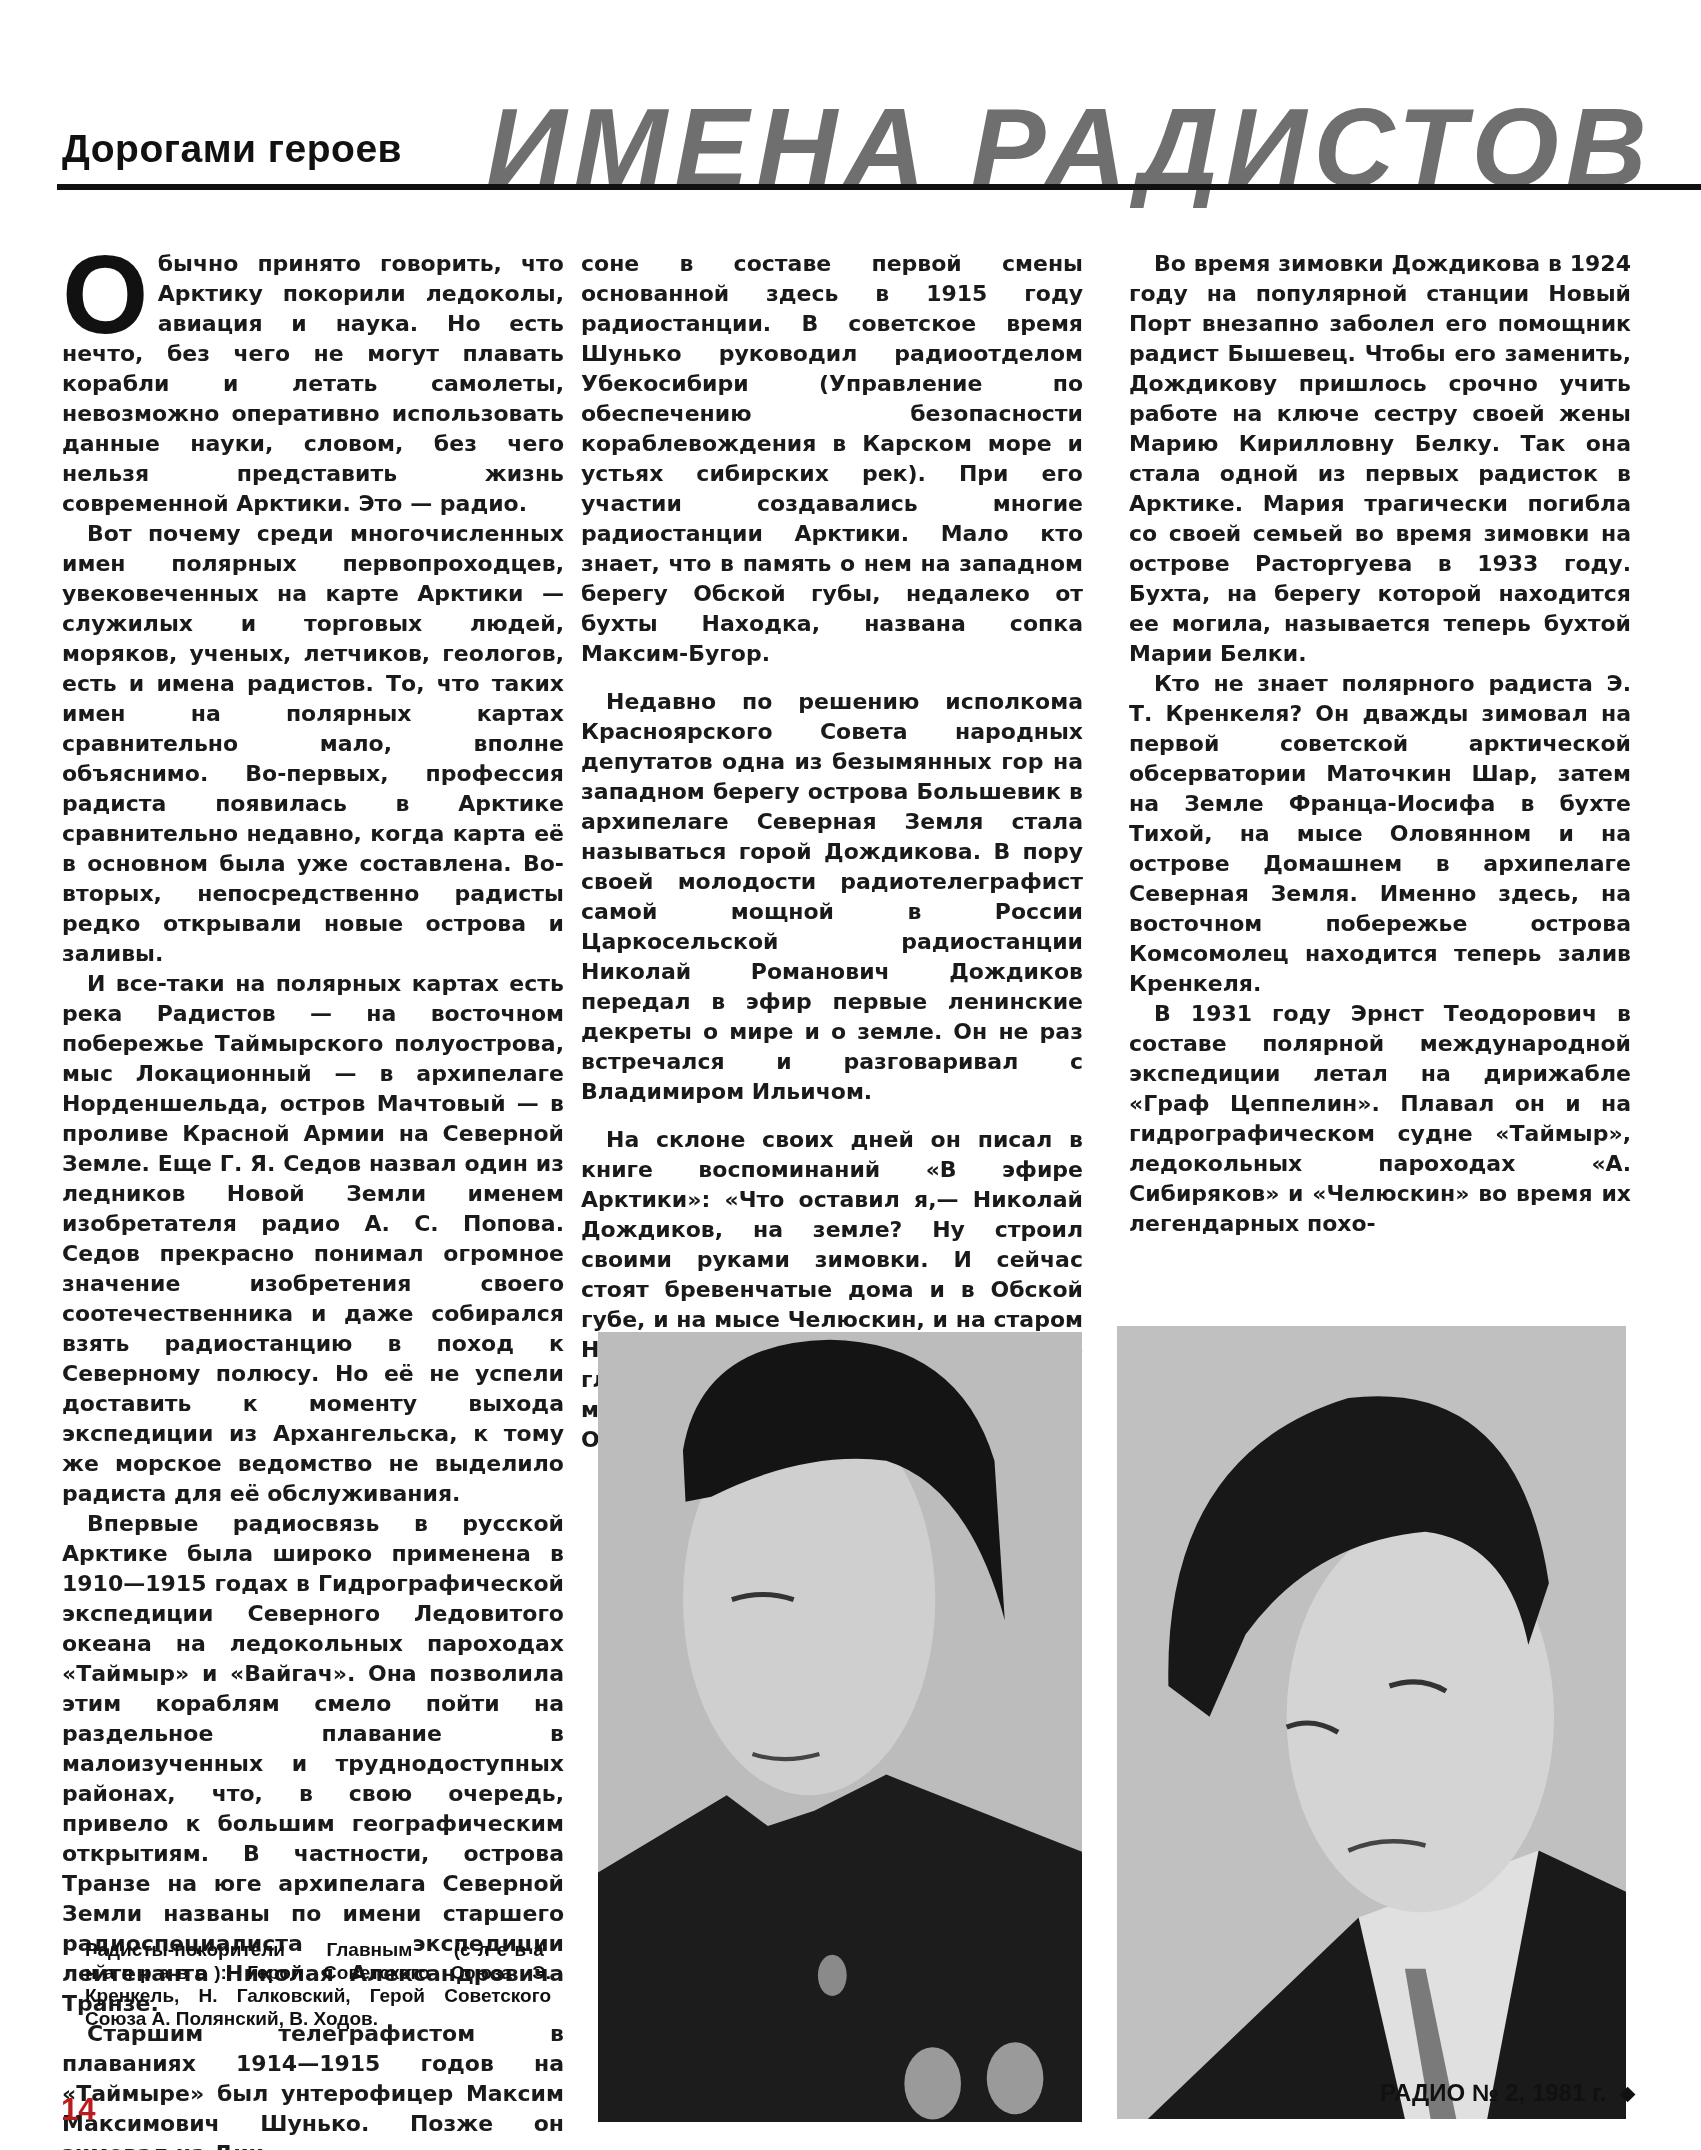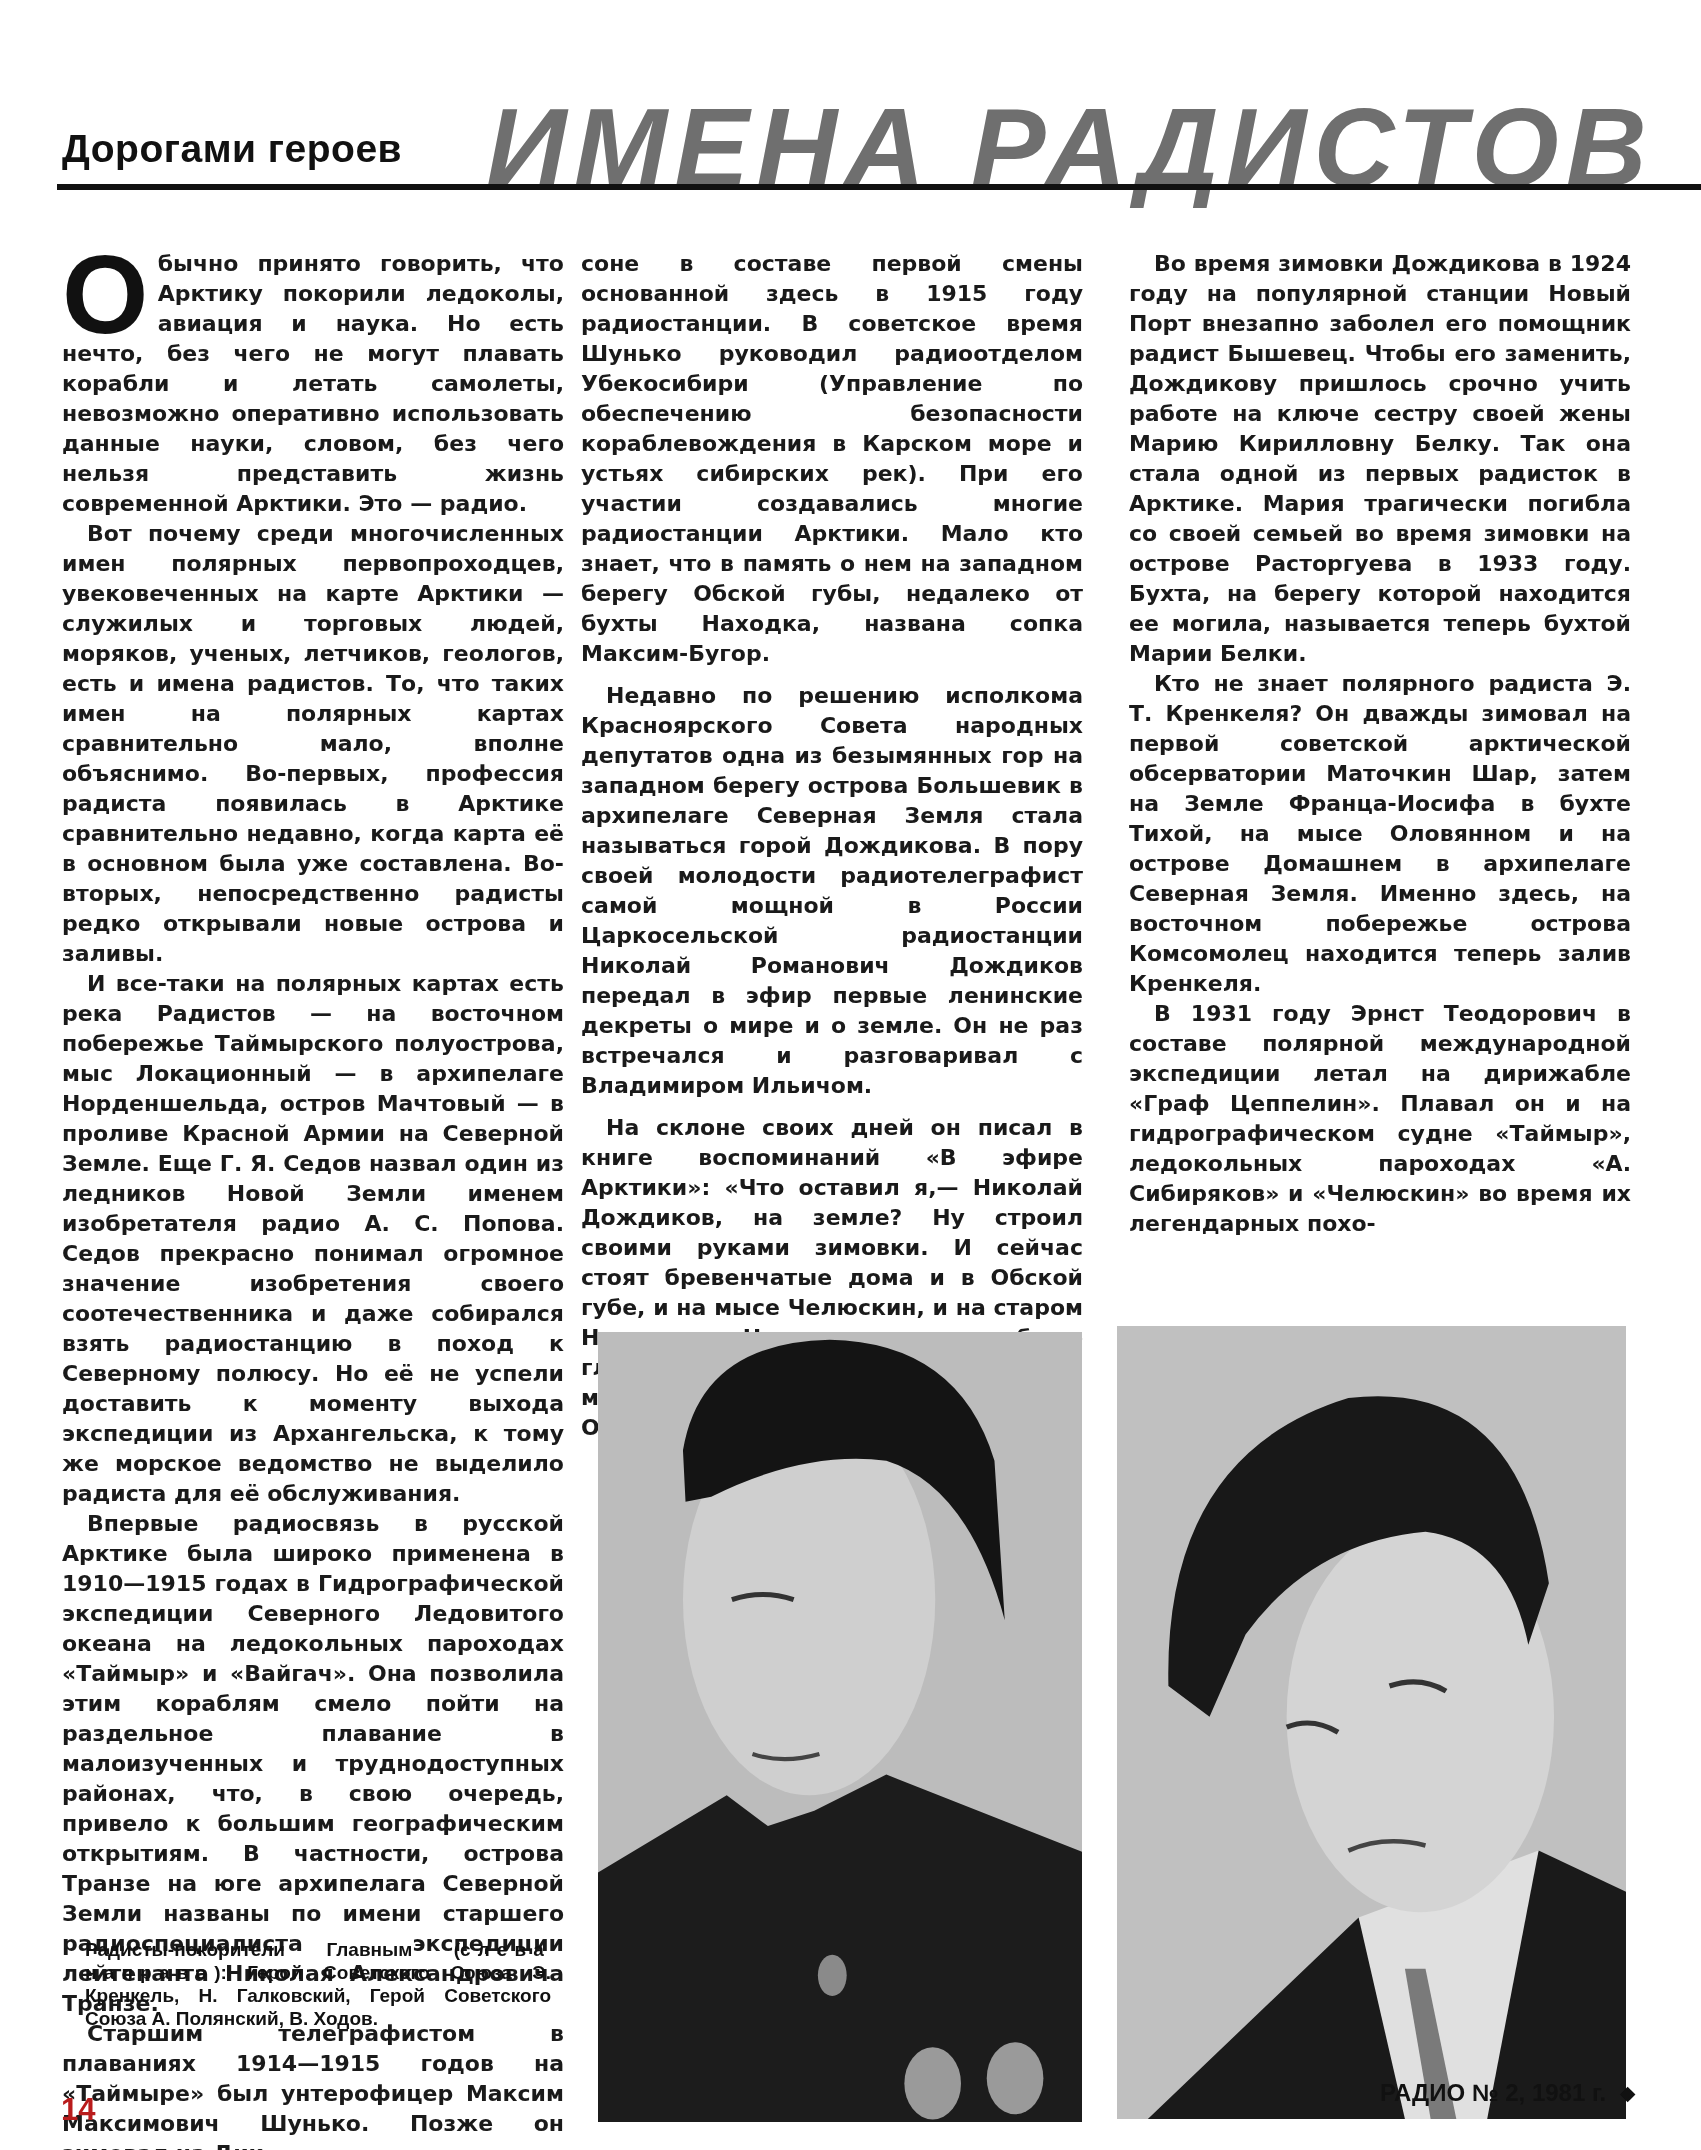--- a/index.html
+++ b/index.html
@@ -8,21 +8,21 @@
   .rubric { position: absolute; left: 62px; top: 111px; font-family: "Liberation Sans", sans-serif;
             font-weight: bold; font-size: 39px; color: #111; letter-spacing: 0.5px; margin-top: 16px; }
   .headline { position: absolute; left: 486px; top: 44px; font-family: "Liberation Sans", sans-serif;
               font-weight: bold; font-style: italic; font-size: 112px; color: #6f6f6f;
               letter-spacing: 7.2px; white-space: nowrap; line-height: 1; margin-top: 48px; }
   .rule { position: absolute; left: 57px; top: 184px; width: 1645px; height: 6.2px; background: #111; }
   .col { position: absolute; top: 249px; width: 502px; font-size: 22px; line-height: 30px;
          text-align: justify; font-weight: bold; color: #1a1a1a; }
   .col p { margin: 0; text-indent: 25px; }
   .col p.noindent { text-indent: 0; }
-  .col p.gap { margin-top: 12px; }
+  .col p.gap { margin-top: 18px; }
   #col1 { left: 62px; }
   #col2 { left: 581px; }
   #col3 { left: 1129px; }
   .dropcap { float: left; font-family: "Liberation Sans", sans-serif; font-size: 111px; line-height: 85px;
              font-weight: bold; margin: 4.1px 9.3px 0 0; color: #111; }
   .photo { position: absolute; background: #bdbdbd; overflow: hidden; }
   #photo1 { left: 598px; top: 1332px; width: 484px; height: 790px; }
   #photo2 { left: 1117px; top: 1326px; width: 509px; height: 793px; }
   .photo svg { width: 100%; height: 100%; display: block; }
   .caption { position: absolute; left: 85px; top: 1938px; width: 466px; font-family: "Liberation Sans", sans-serif;

